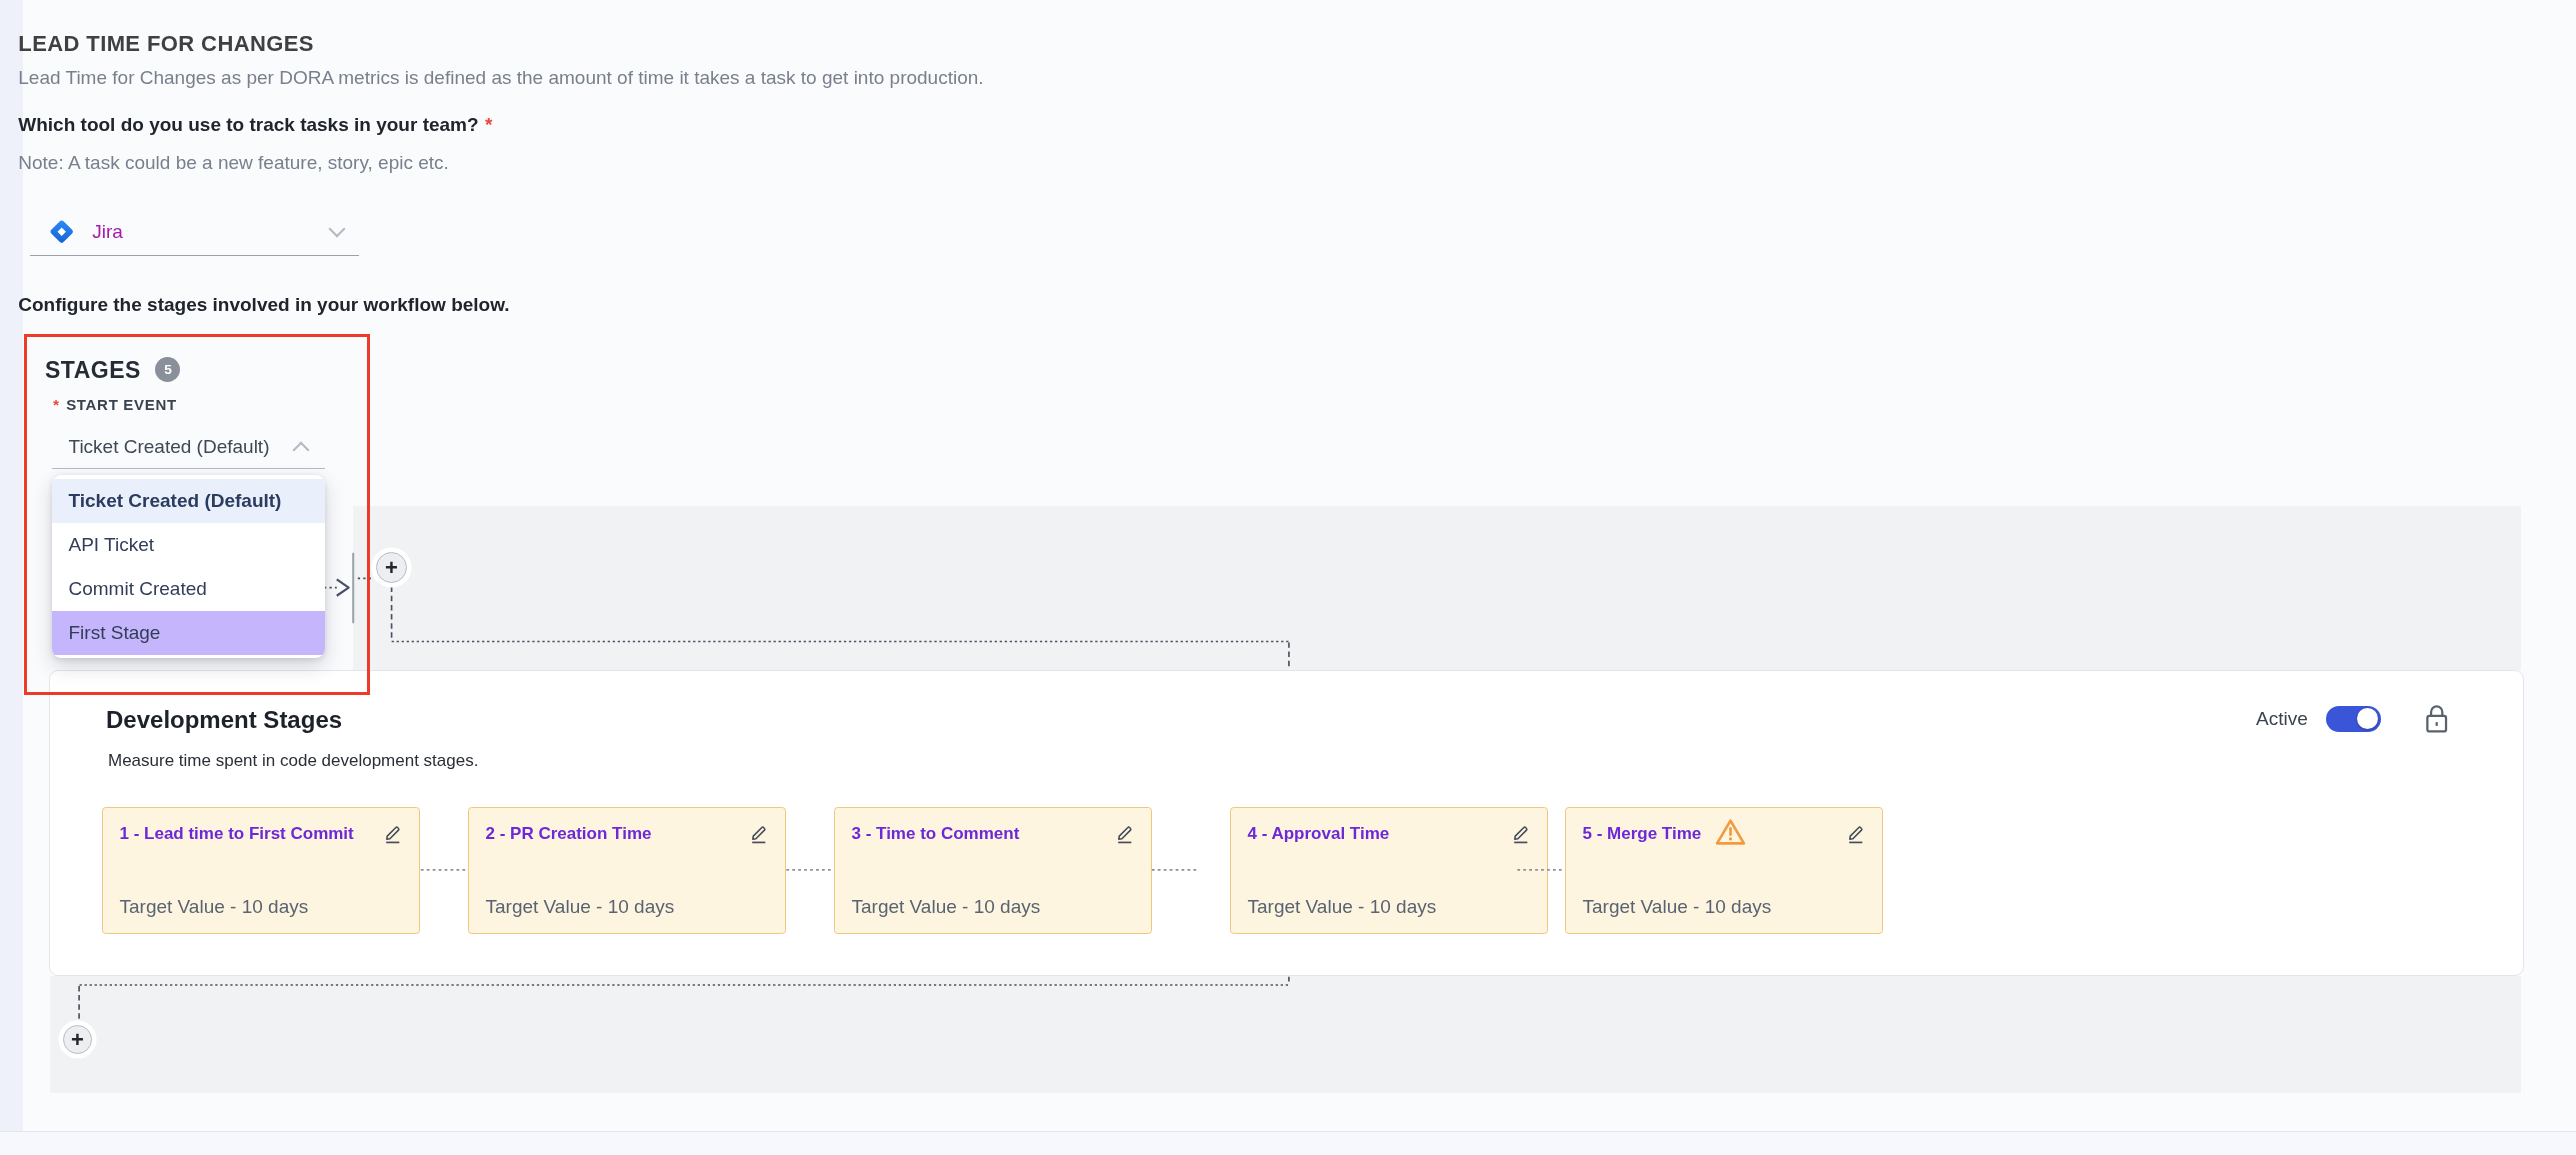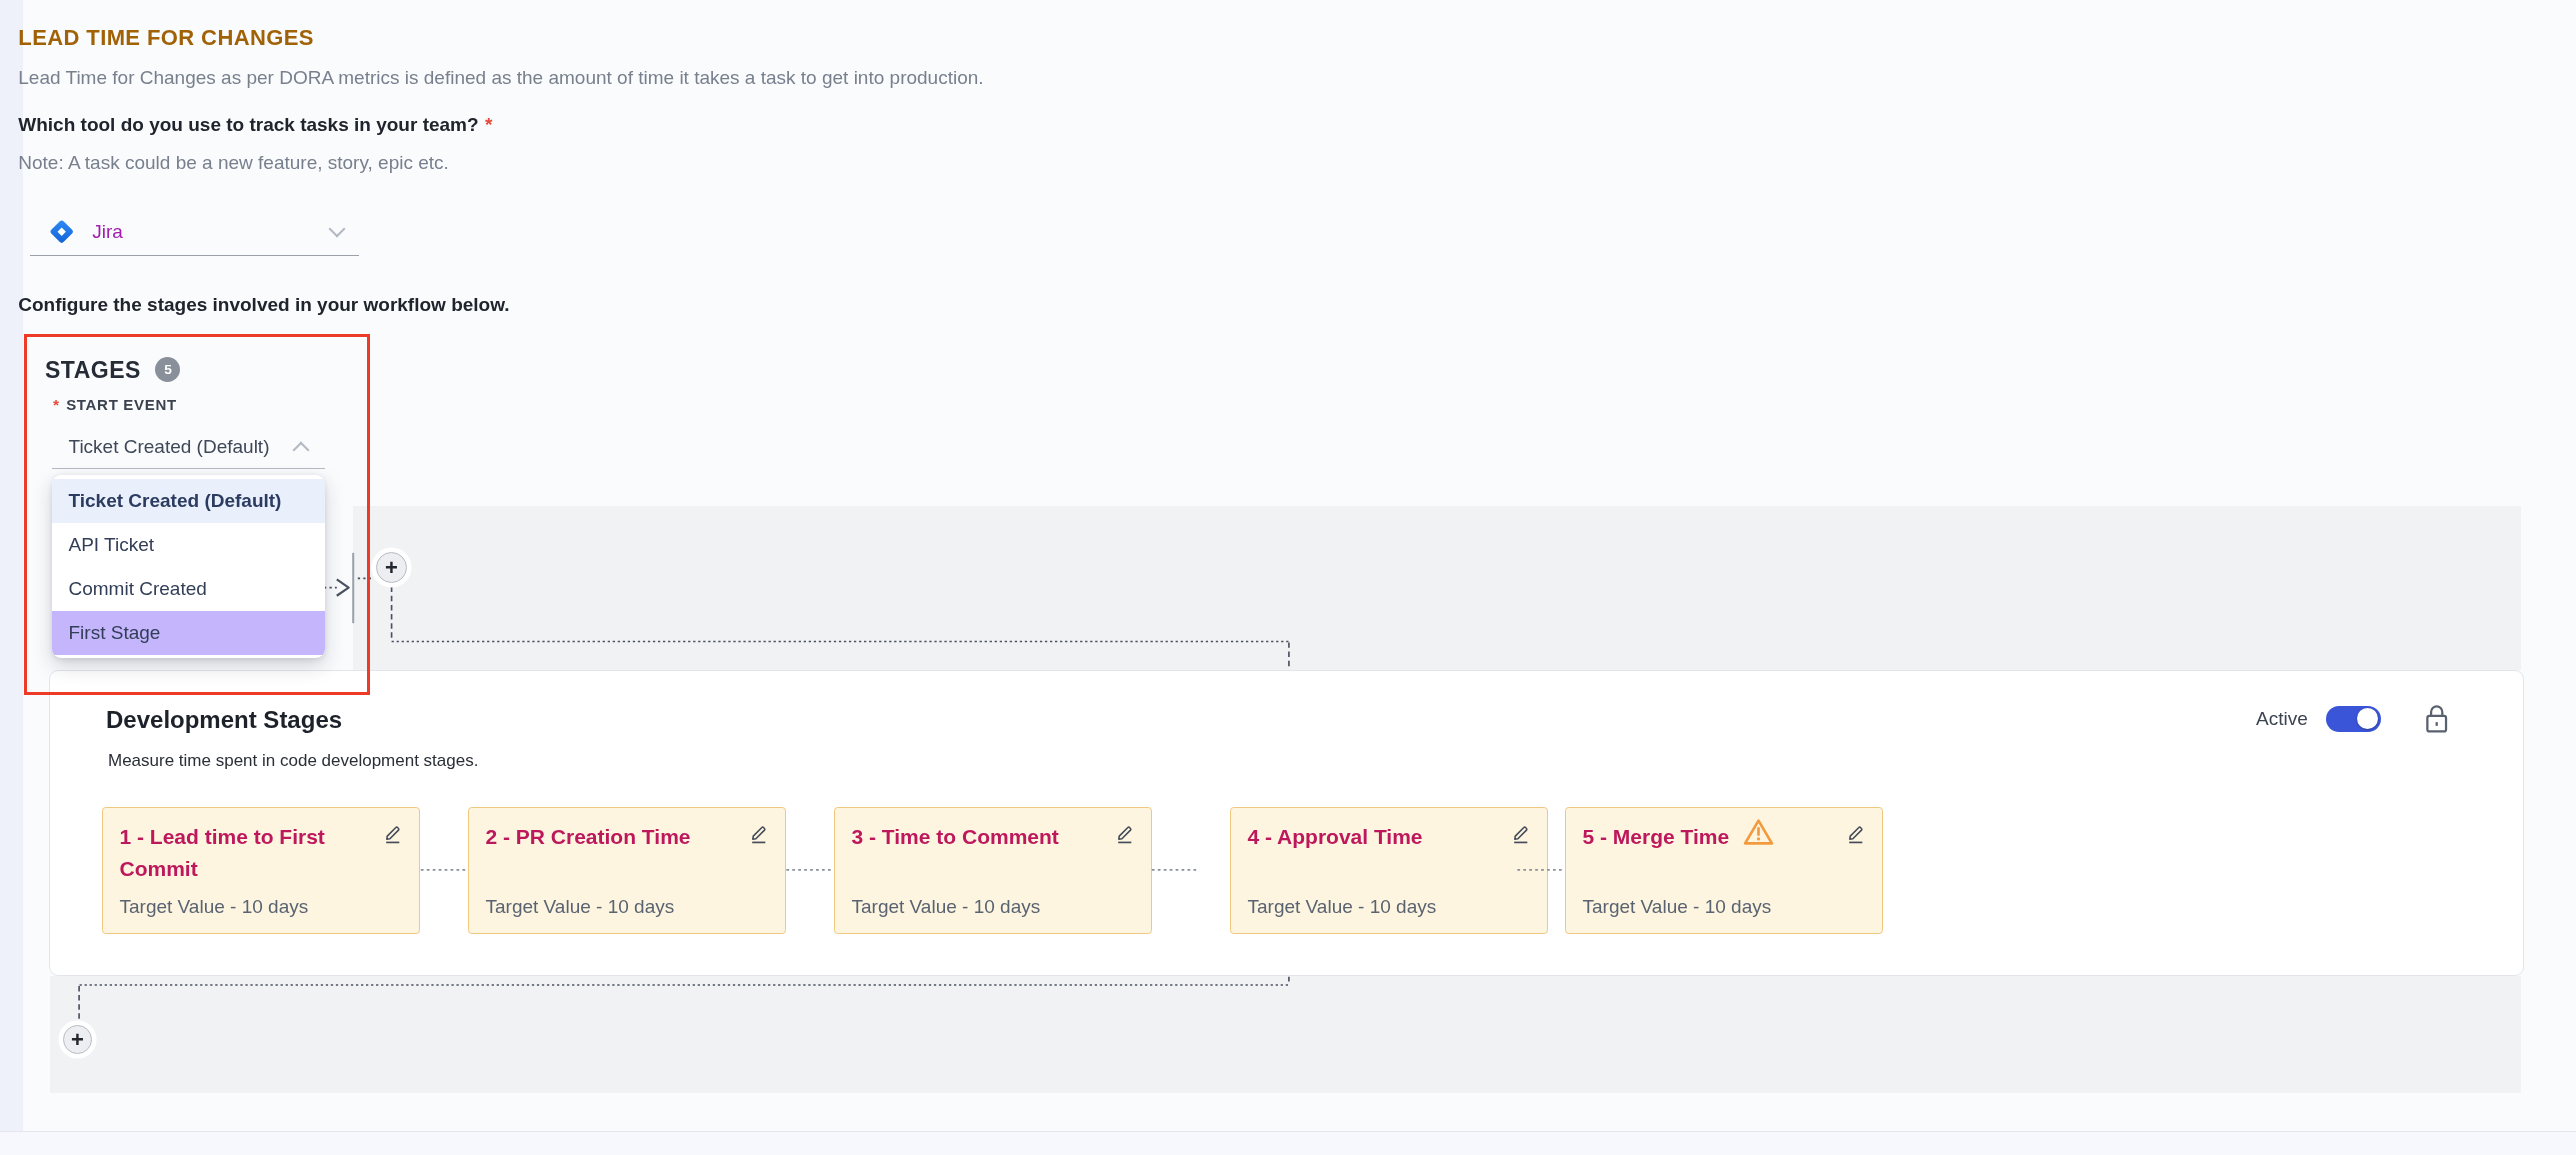--- a/index.html
+++ b/index.html
@@ -4,21 +4,21 @@
 <style>
   html,body{margin:0;padding:0;background:#ffffff;}
   .canvas{position:relative;width:2576px;height:1155px;overflow:hidden;
           background:#fafbfd;font-family:"Liberation Sans","DejaVu Sans",sans-serif;}
   .abs{position:absolute;}
 
   
   .left-strip{left:0;top:0;width:23px;height:1131px;background:#eef1fa;}
 
   
-  .hdr-title{left:18.3px;top:25px;font-size:22px;font-weight:700;color:#a16207;letter-spacing:0.4px;}
+  .hdr-title{left:18.3px;top:31px;font-size:22px;font-weight:700;color:#404040;letter-spacing:0.4px;}
   .hdr-desc{left:18.3px;top:67px;font-size:19px;color:#78808e;}
   .hdr-q{left:18.3px;top:114px;font-size:19px;font-weight:700;color:#20252d;}
   .req{color:#e8483b;font-weight:700;margin-left:6.4px;}
   .hdr-note{left:18.3px;top:152px;font-size:19px;color:#78808e;}
 
   
   .tool-select{left:30px;top:208px;width:329px;height:48px;border-bottom:1.8px solid #9aa1ab;
                display:flex;align-items:center;gap:16.5px;padding:0 16.5px 0 18.3px;box-sizing:border-box;cursor:pointer;}
   .tool-select .lbl{font-size:19px;color:#a21caf;}
   .chev{display:inline-block;width:10px;height:10px;border-right:2px solid #b3b9c3;border-bottom:2px solid #b3b9c3;}
@@ -74,21 +74,21 @@
   .panel-controls .active-lbl{font-size:19px;color:#3c4350;}
   .toggle{width:55px;height:26.5px;border-radius:13.7px;background:#3b55d9;position:relative;cursor:pointer;}
   .toggle .knob{position:absolute;right:2.7px;top:2.7px;width:21px;height:21px;border-radius:50%;background:#fff;
                 box-shadow:0 0.9px 2.7px rgba(0,0,0,.3);}
   .lock{margin-left:24px;cursor:pointer;display:flex;}
 
   
   .card{position:absolute;top:807px;width:318px;height:127px;background:#fdf5df;border:1.8px solid #eec87f;
         border-radius:3.7px;box-sizing:border-box;padding:12.8px 16.5px 14.6px 16.5px;display:flex;flex-direction:column;z-index:3;cursor:pointer;}
   .card-head{display:flex;align-items:flex-start;}
-  .card-title{font-size:21px;font-weight:700;color:#be185d;line-height:1.55;margin-right:9.1px;}
+  .card-title{font-size:17px;font-weight:700;color:#6d28d9;line-height:1.55;margin-right:9.1px;}
   .warn{margin:-2.7px 3.7px 0 3.7px;flex-shrink:0;}
   .pencil{margin-left:auto;flex-shrink:0;margin-top:1.8px;cursor:pointer;}
   .card-target{margin-top:auto;font-size:19px;color:#5a6372;}
 </style>
 </head>
 <body>
 
 <div class="canvas">
 
   <div class="abs left-strip"></div>

